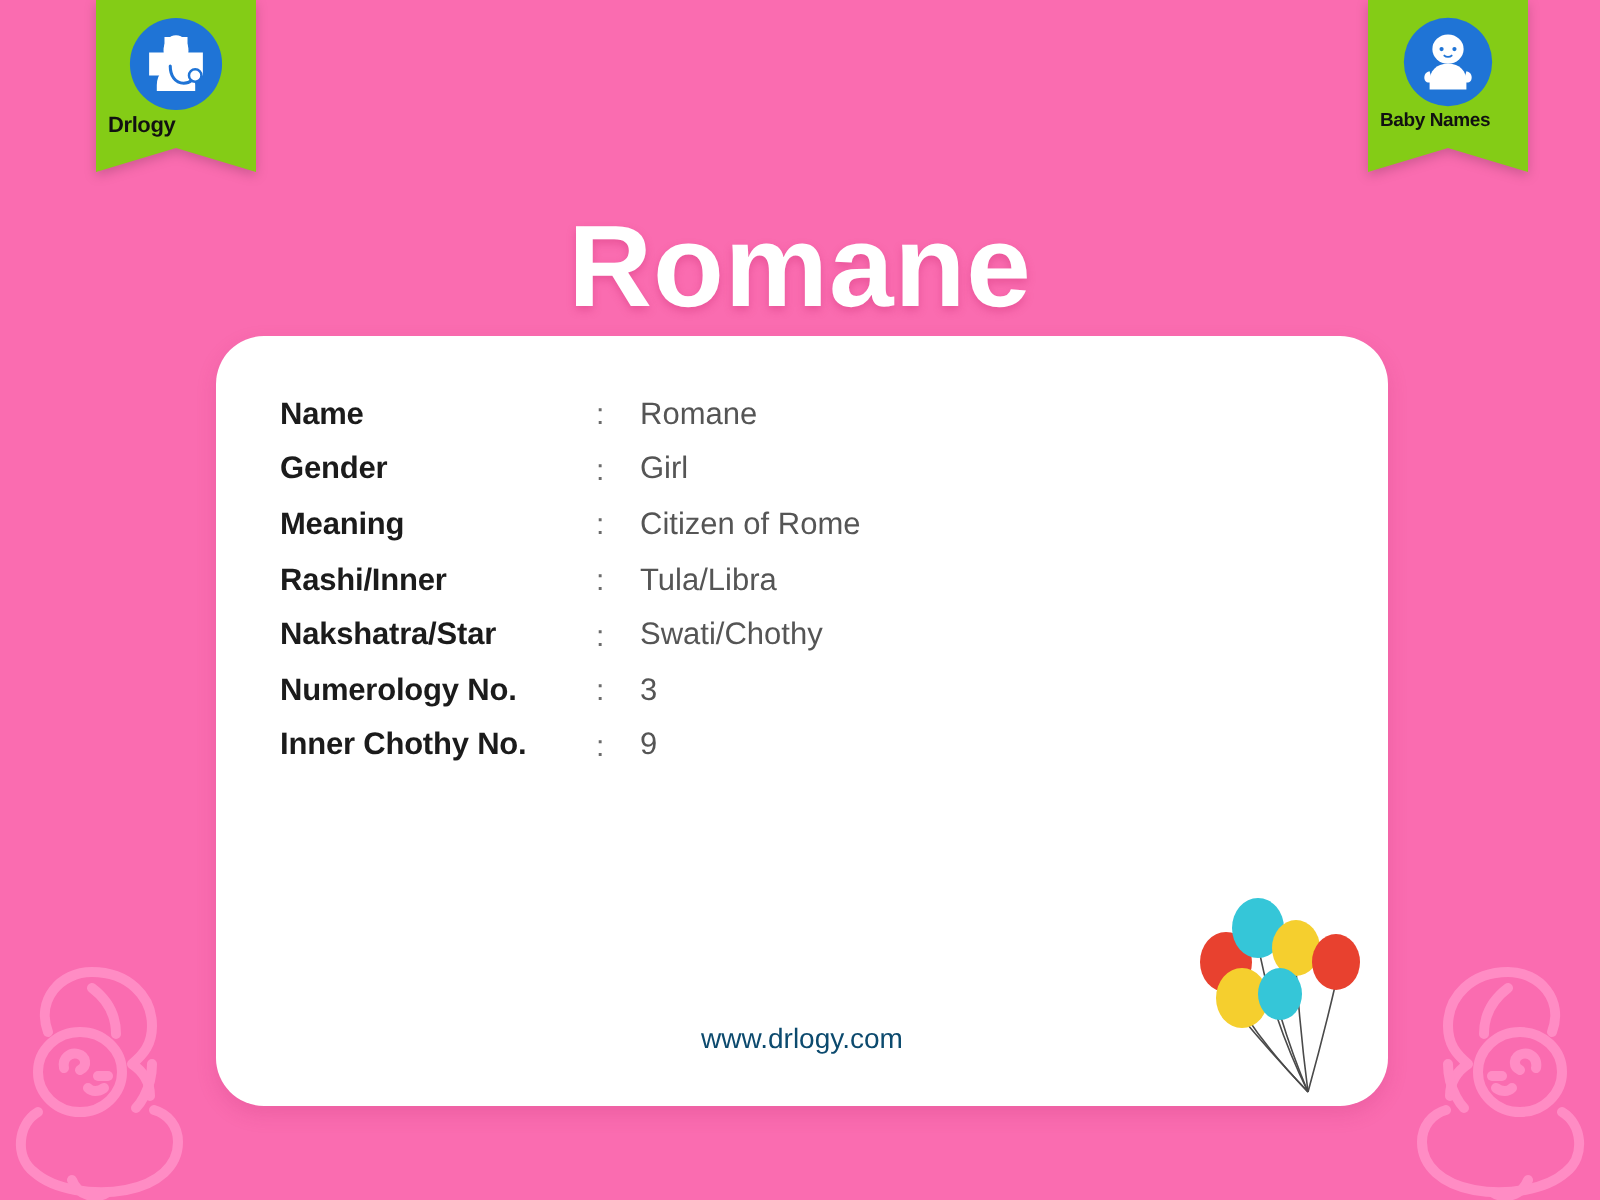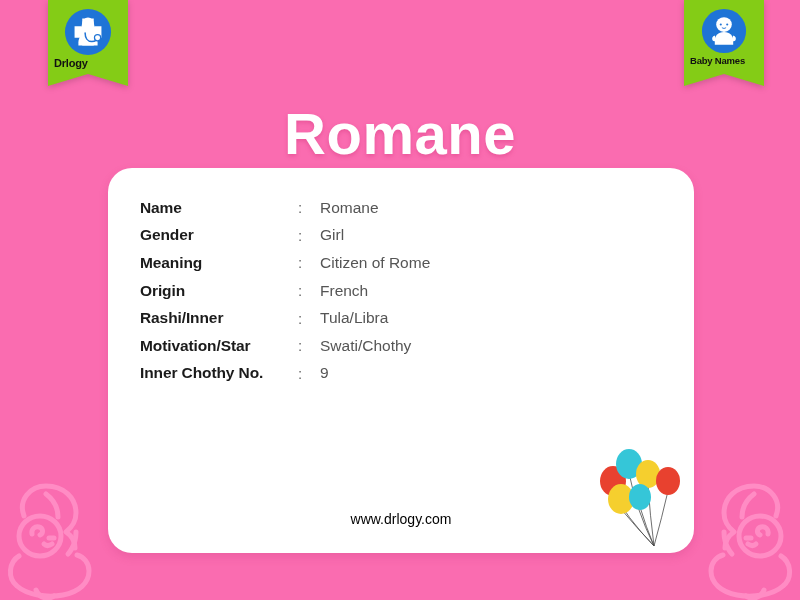--- a/index.html
+++ b/index.html
@@ -87,21 +87,21 @@
   td.sep{
     color:#6b6b6b;width:22px;font-size:15px;
   }
   td.val{
     color:#555555;font-size:15.5px;
   }
 
   .site-url{
     position:absolute;left:0;right:0;bottom:26px;
     text-align:center;
-    color:#000000;
+    color:#0c4a6e;
     font-size:14px;
     text-decoration:none;
   }
 
   .balloons{
     position:absolute;right:6px;bottom:2px;
     width:92px;height:104px;
     pointer-events:none;
   }
 </style>
@@ -181,33 +181,33 @@
         <td class="lbl">Gender</td>
         <td class="sep">:</td>
         <td class="val">Girl</td>
       </tr>
       <tr>
         <td class="lbl">Meaning</td>
         <td class="sep">:</td>
         <td class="val">Citizen of Rome</td>
       </tr>
       <tr>
-        <td class="lbl">Origin</td>
-        <td class="sep">:</td>
-        <td class="val">French</td>
-      </tr>
-      <tr>
         <td class="lbl">Rashi/Inner</td>
         <td class="sep">:</td>
         <td class="val">Tula/Libra</td>
       </tr>
       <tr>
-        <td class="lbl">Motivation/Star</td>
+        <td class="lbl">Nakshatra/Star</td>
         <td class="sep">:</td>
         <td class="val">Swati/Chothy</td>
+      </tr>
+      <tr>
+        <td class="lbl">Numerology No.</td>
+        <td class="sep">:</td>
+        <td class="val">3</td>
       </tr>
       <tr>
         <td class="lbl">Inner Chothy No.</td>
         <td class="sep">:</td>
         <td class="val">9</td>
       </tr>
     </tbody>
   </table>
 
   <svg class="balloons" viewBox="0 0 92 104">

